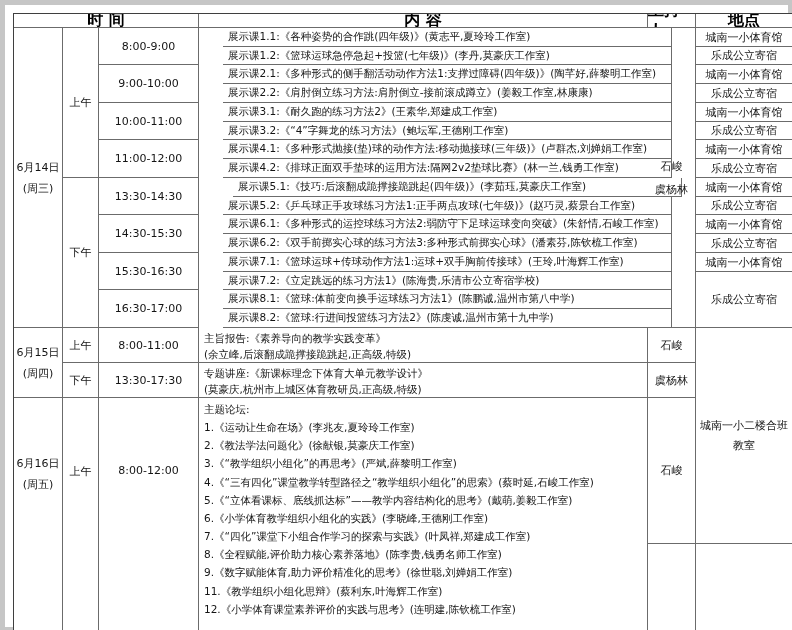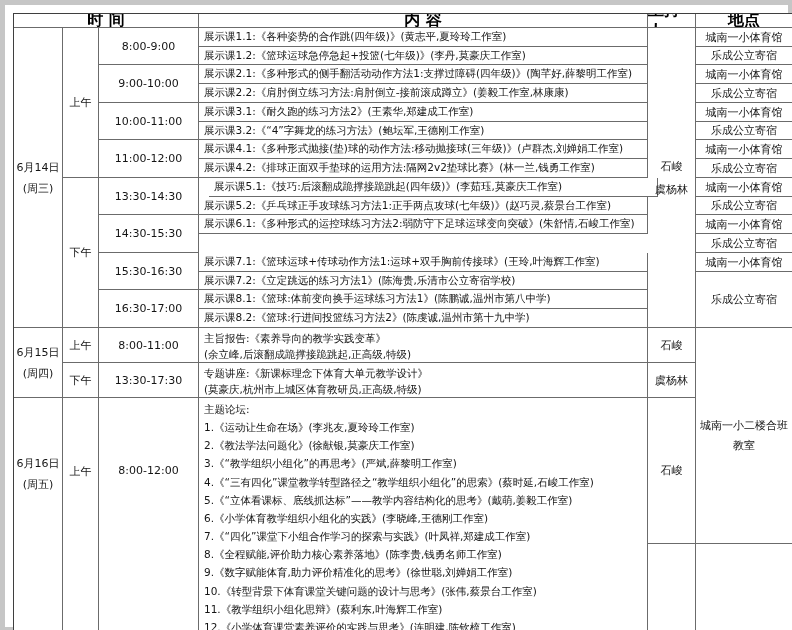--- a/index.html
+++ b/index.html
@@ -3,21 +3,21 @@
 <meta charset="utf-8">
 <style>
   html,body{margin:0;padding:0;}
   body{width:792px;height:630px;background:#c6c6c6;font-family:"DejaVu Sans",sans-serif;}
   .page{position:absolute;left:5px;top:5px;width:783px;height:622px;background:#ffffff;}
   .tbl{position:absolute;left:8px;top:8px;width:779px;height:620px;border-left:1px solid #3f3f3f;border-top:1px solid #3f3f3f;background:#ffffff;}
   .c{position:absolute;box-sizing:border-box;border-right:1px solid #6b6b6b;border-bottom:1px solid #6b6b6b;color:#141414;font-size:10.5px;overflow:hidden;}
   .hd{display:flex;align-items:center;justify-content:center;font-weight:bold;font-size:16px;color:#000;}
   .ctr{display:flex;align-items:center;justify-content:center;text-align:center;font-size:11px;}
   .col{display:flex;flex-direction:column;align-items:center;justify-content:center;text-align:center;font-size:11px;line-height:21px;}
-  .row{display:flex;align-items:center;padding-left:5px;white-space:nowrap;}
+  .row{display:flex;align-items:center;padding-left:5px;white-space:nowrap;margin-left:24px;}
   .two{padding:2px 12px 0 5px;line-height:16px;}
   .two div{white-space:nowrap;}
   .list{padding:2px 0 0 5px;line-height:18.15px;}
   .list div{white-space:nowrap;}
   .host2{display:flex;flex-direction:column;align-items:center;justify-content:center;font-size:11px;line-height:23px;}
   .d3top{display:flex;flex-direction:column;align-items:center;padding-top:55px;text-align:center;font-size:11px;line-height:21px;}
   .d3mid{display:flex;flex-direction:column;align-items:center;padding-top:66px;text-align:center;font-size:11px;}
   .locw{display:flex;align-items:center;justify-content:center;text-align:center;font-size:11px;line-height:20px;padding:0 4px;}
 </style>
 </head>
@@ -51,20 +51,21 @@
   <div class="c row" style="left:185px;top:33px;width:449px;height:18px">展示课1.2:《篮球运球急停急起+投篮(七年级)》(李丹,莫豪庆工作室)</div>
   <div class="c row" style="left:185px;top:51px;width:449px;height:19px">展示课2.1:《多种形式的侧手翻活动动作方法1:支撑过障碍(四年级)》(陶芊好,薛黎明工作室)</div>
   <div class="c row" style="left:185px;top:70px;width:449px;height:19px">展示课2.2:《肩肘倒立练习方法:肩肘倒立-接前滚成蹲立》(姜毅工作室,林康康)</div>
   <div class="c row" style="left:185px;top:89px;width:449px;height:19px">展示课3.1:《耐久跑的练习方法2》(王素华,郑建成工作室)</div>
   <div class="c row" style="left:185px;top:108px;width:449px;height:18px">展示课3.2:《“4”字舞龙的练习方法》(鲍坛军,王德刚工作室)</div>
   <div class="c row" style="left:185px;top:126px;width:449px;height:19px">展示课4.1:《多种形式抛接(垫)球的动作方法:移动抛接球(三年级)》(卢群杰,刘婵娟工作室)</div>
   <div class="c row" style="left:185px;top:145px;width:449px;height:19px">展示课4.2:《排球正面双手垫球的运用方法:隔网2v2垫球比赛》(林一兰,钱勇工作室)</div>
   <div class="c row" style="left:195px;top:164px;width:449px;height:19px">展示课5.1:《技巧:后滚翻成跪撑接跪跳起(四年级)》(李茹珏,莫豪庆工作室)</div>
   <div class="c row" style="left:185px;top:183px;width:449px;height:18px">展示课5.2:《乒乓球正手攻球练习方法1:正手两点攻球(七年级)》(赵巧灵,蔡景台工作室)</div>
   <div class="c row" style="left:185px;top:201px;width:449px;height:19px">展示课6.1:《多种形式的运控球练习方法2:弱防守下足球运球变向突破》(朱舒情,石峻工作室)</div>
+  <div class="c row" style="left:185px;top:220px;width:449px;height:19px">展示课6.2:《双手前掷实心球的练习方法3:多种形式前掷实心球》(潘素芬,陈钦梳工作室)</div>
   <div class="c row" style="left:185px;top:239px;width:449px;height:19px">展示课7.1:《篮球运球+传球动作方法1:运球+双手胸前传接球》(王玲,叶海辉工作室)</div>
   <div class="c row" style="left:185px;top:258px;width:449px;height:18px">展示课7.2:《立定跳远的练习方法1》(陈海贵,乐清市公立寄宿学校)</div>
   <div class="c row" style="left:185px;top:276px;width:449px;height:19px">展示课8.1:《篮球:体前变向换手运球练习方法1》(陈鹏诚,温州市第八中学)</div>
   <div class="c row" style="left:185px;top:295px;width:449px;height:19px">展示课8.2:《篮球:行进间投篮练习方法2》(陈虔诚,温州市第十九中学)</div>
 
   <div class="c host2" style="left:634px;top:14px;width:48px;height:300px">
     <div>石峻</div>
     <div>虞杨林</div>
   </div>
 
@@ -117,21 +118,20 @@
     <div>主题论坛:</div>
     <div>1.《运动让生命在场》(李兆友,夏玲玲工作室)</div>
     <div>2.《教法学法问题化》(徐献银,莫豪庆工作室)</div>
     <div>3.《“教学组织小组化”的再思考》(严斌,薛黎明工作室)</div>
     <div>4.《“三有四化”课堂教学转型路径之“教学组织小组化”的思索》(蔡时延,石峻工作室)</div>
     <div>5.《“立体看课标、底线抓达标”——教学内容结构化的思考》(戴萌,姜毅工作室)</div>
     <div>6.《小学体育教学组织小组化的实践》(李晓峰,王德刚工作室)</div>
     <div>7.《“四化”课堂下小组合作学习的探索与实践》(叶凤祥,郑建成工作室)</div>
     <div>8.《全程赋能,评价助力核心素养落地》(陈李贵,钱勇名师工作室)</div>
     <div>9.《数字赋能体育,助力评价精准化的思考》(徐世聪,刘婵娟工作室)</div>
-    <div>10.《转型背景下体育课堂关键问题的设计与思考》(张伟,蔡景台工作室)</div>
     <div>11.《教学组织小组化思辩》(蔡利东,叶海辉工作室)</div>
     <div>12.《小学体育课堂素养评价的实践与思考》(连明建,陈钦梳工作室)</div>
   </div>
   <div class="c ctr" style="left:634px;top:384px;width:48px;height:146px">石峻</div>
   <div class="c" style="left:634px;top:530px;width:48px;height:90px"></div>
   <div class="c" style="left:682px;top:530px;width:97px;height:90px"></div>
 
 </div>
 </div>
 

